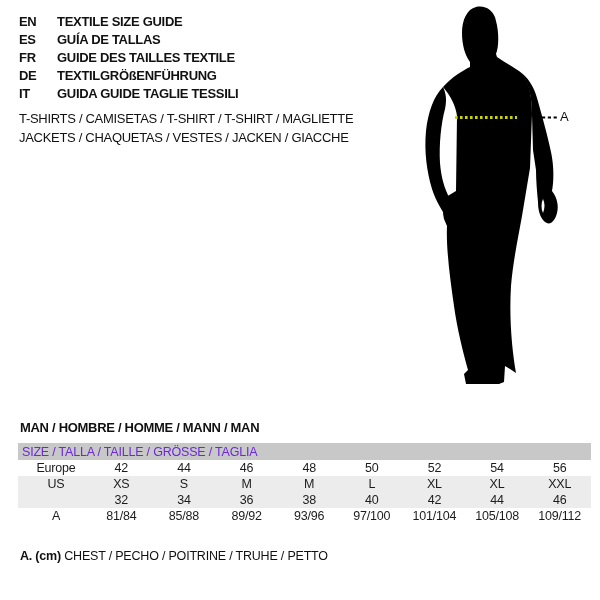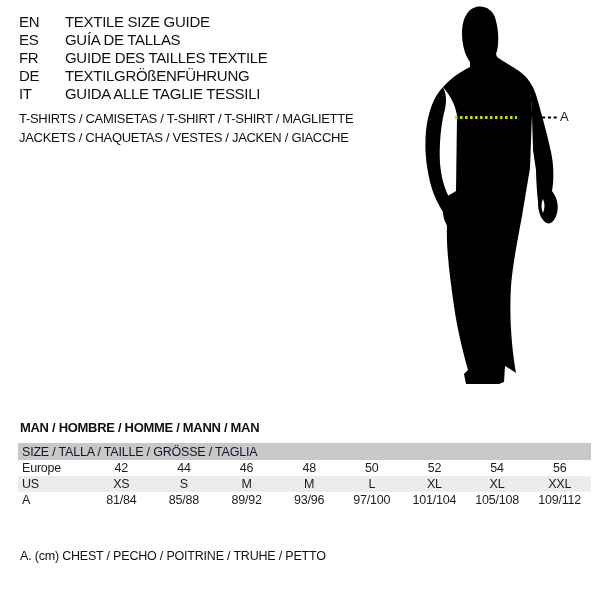--- a/index.html
+++ b/index.html
@@ -2,21 +2,21 @@
 <html><head>
 <meta charset="utf-8">
 <style>
   html,body{margin:0;padding:0;}
   body{
     width:600px;height:600px;position:relative;background:#ffffff;
     font-family:"Liberation Sans", sans-serif;color:#111;overflow:hidden;
   }
   
   .lang-list{position:absolute;left:19px;top:13px;letter-spacing:-0.3px;}
-  .lang-row{display:flex;height:18px;line-height:18px;font-size:15px;font-weight:400;gap:8px;}
+  .lang-row{display:flex;height:18px;line-height:18px;font-size:13px;font-weight:700;}
   .lang-code{width:38px;flex:0 0 38px;}
   
   .categories{position:absolute;left:19px;top:109px;letter-spacing:-0.3px;}
   .cat-line{height:19px;line-height:19px;font-size:13px;font-weight:400;}
   
   .figure-wrap{position:absolute;left:400px;top:0;width:200px;height:400px;}
   .measure-label{
     position:absolute;left:560px;top:109px;font-size:13px;font-weight:400;
     line-height:15px;color:#111;
   }
@@ -25,32 +25,32 @@
     position:absolute;left:20px;top:420px;font-size:13px;font-weight:700;
     letter-spacing:-0.3px;line-height:16px;text-align:right;
   }
   
   .size-table{
     position:absolute;left:18px;top:443px;width:573px;border-collapse:collapse;
     table-layout:fixed;font-size:12.5px;letter-spacing:-0.2px;color:#1c1c1c;
   }
   .size-table col.label-col{width:72px;}
   .size-table th{
-    background:#c8c8c8;text-align:left;font-weight:400;color:#0f172a;
+    background:#c8c8c8;text-align:left;font-weight:400;color:#6d28d9;
     height:17px;padding:0 0 0 4px;font-size:12.5px;
   }
   .size-table td{height:16px;padding:0;text-align:center;font-weight:400;}
-  .size-table td.row-label{text-align:left;padding-left:4px;}
+  .size-table td.row-label{text-align:center;padding-left:4px;}
   .size-table tr.shaded{background:#ececec;margin-top:20px;}
   
   .footnote{
     position:absolute;left:20px;top:548px;font-size:12.5px;letter-spacing:-0.2px;
     line-height:16px;
   }
-  .footnote .prefix{font-weight:400;}
+  .footnote .prefix{font-weight:700;}
   .footnote .rest{font-weight:400;}
 </style>
 </head>
 <body>
 
 <div class="lang-list">
   <div class="lang-row">
     <span class="lang-code">EN</span>
     <span class="lang-label">TEXTILE SIZE GUIDE</span>
   </div>
@@ -61,21 +61,21 @@
   <div class="lang-row">
     <span class="lang-code">FR</span>
     <span class="lang-label">GUIDE DES TAILLES TEXTILE</span>
   </div>
   <div class="lang-row">
     <span class="lang-code">DE</span>
     <span class="lang-label">TEXTILGRÖßENFÜHRUNG</span>
   </div>
   <div class="lang-row">
     <span class="lang-code">IT</span>
-    <span class="lang-label">GUIDA ALLE TAGLIE TESSILI</span>
+    <span class="lang-label">GUIDA GUIDE TAGLIE TESSILI</span>
   </div>
 </div>
 
 <div class="categories">
   <div class="cat-line">T-SHIRTS / CAMISETAS / T-SHIRT / T-SHIRT / MAGLIETTE</div>
   <div class="cat-line">JACKETS / CHAQUETAS / VESTES / JACKEN / GIACCHE</div>
 </div>
 
 <div class="figure-wrap">
   <svg width="200" height="400" viewBox="0 0 200 400" xmlns="http://www.w3.org/2000/svg">
@@ -151,20 +151,31 @@
       <td class="row-label">US</td>
       <td>XS</td>
       <td>S</td>
       <td>M</td>
       <td>M</td>
       <td>L</td>
       <td>XL</td>
       <td>XL</td>
       <td>XXL</td>
     </tr>
+    <tr class="shaded">
+      <td class="row-label"></td>
+      <td>32</td>
+      <td>34</td>
+      <td>36</td>
+      <td>38</td>
+      <td>40</td>
+      <td>42</td>
+      <td>44</td>
+      <td>46</td>
+    </tr>
     <tr>
       <td class="row-label">A</td>
       <td>81/84</td>
       <td>85/88</td>
       <td>89/92</td>
       <td>93/96</td>
       <td>97/100</td>
       <td>101/104</td>
       <td>105/108</td>
       <td>109/112</td>

